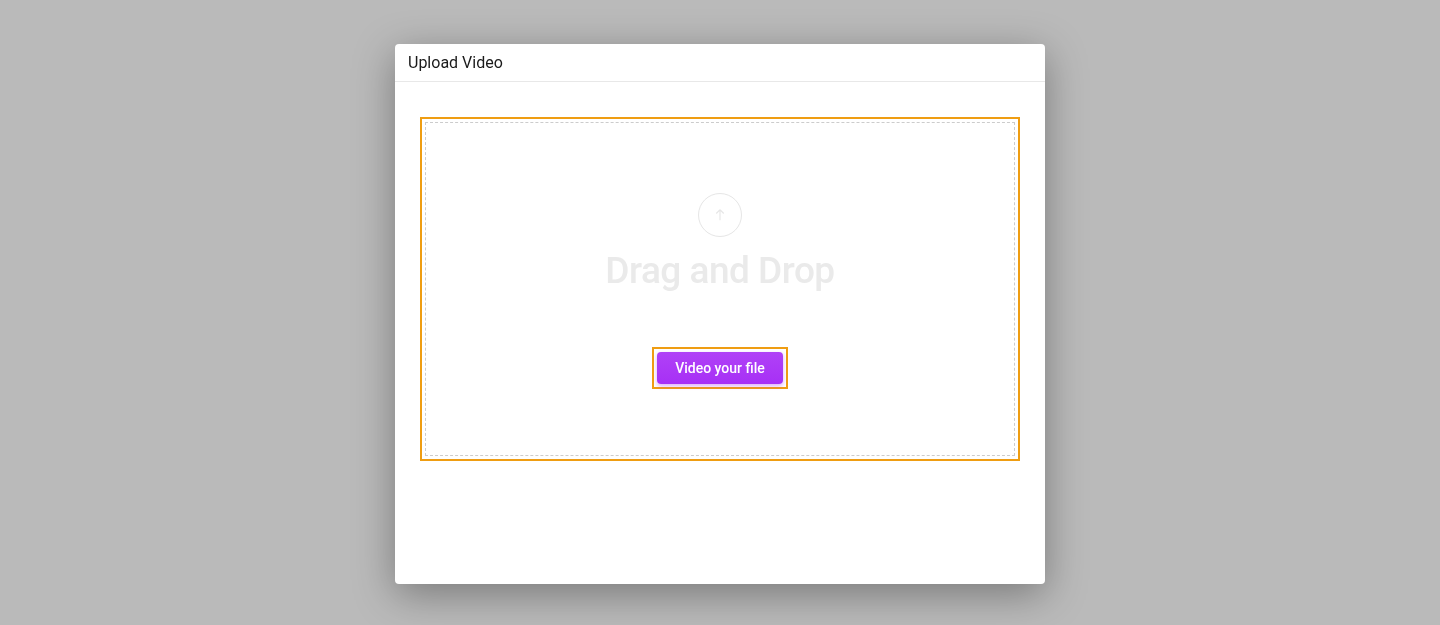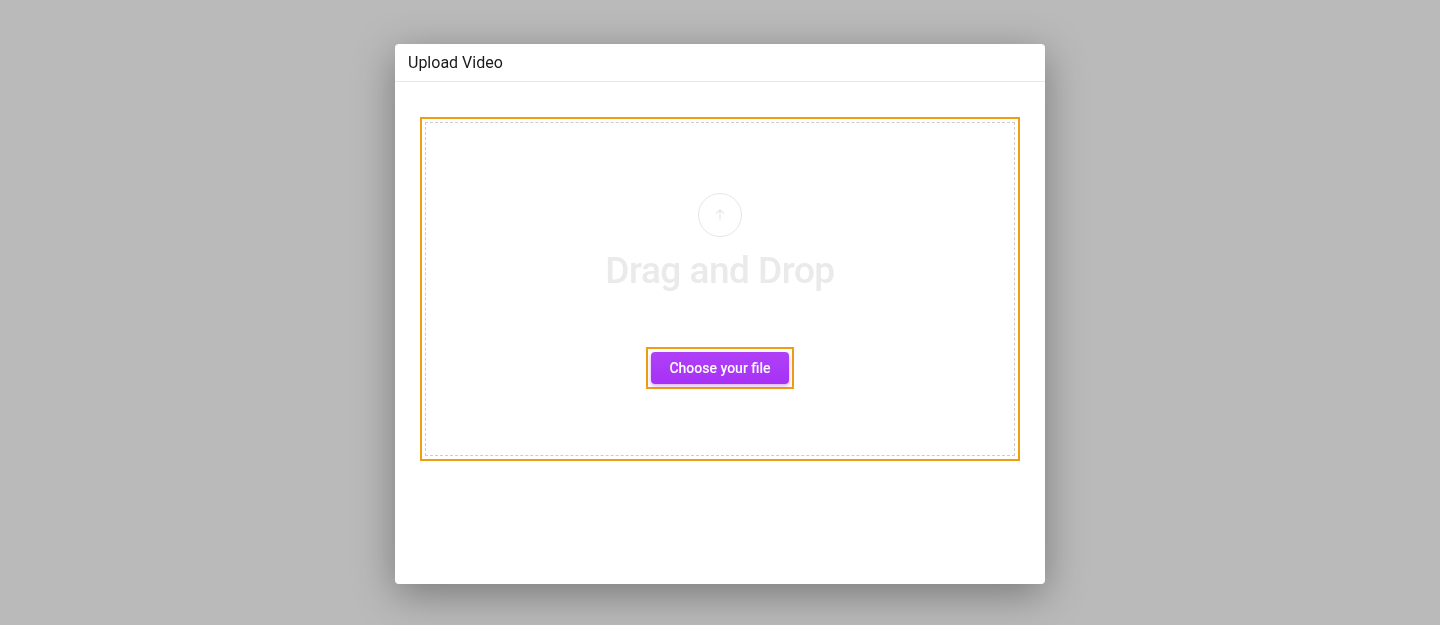--- a/index.html
+++ b/index.html
@@ -105,18 +105,18 @@
   <div class="modal-body">
     <div class="dropzone-outer">
       <div class="dropzone">
         <div class="upload-icon">
           <svg viewBox="0 0 24 24" fill="none" stroke="#e6e6e6" stroke-width="1.5">
             <path d="M12 19V5M12 5L7 10M12 5L17 10"></path>
           </svg>
         </div>
         <div class="drag-text">Drag and Drop</div>
         <div class="choose-file-outer">
-          <button class="choose-file-btn">Choose your file</button>
+          <button class="choose-file-btn">Video your file</button>
         </div>
       </div>
     </div>
   </div>
 </div>
 
 </body></html>

